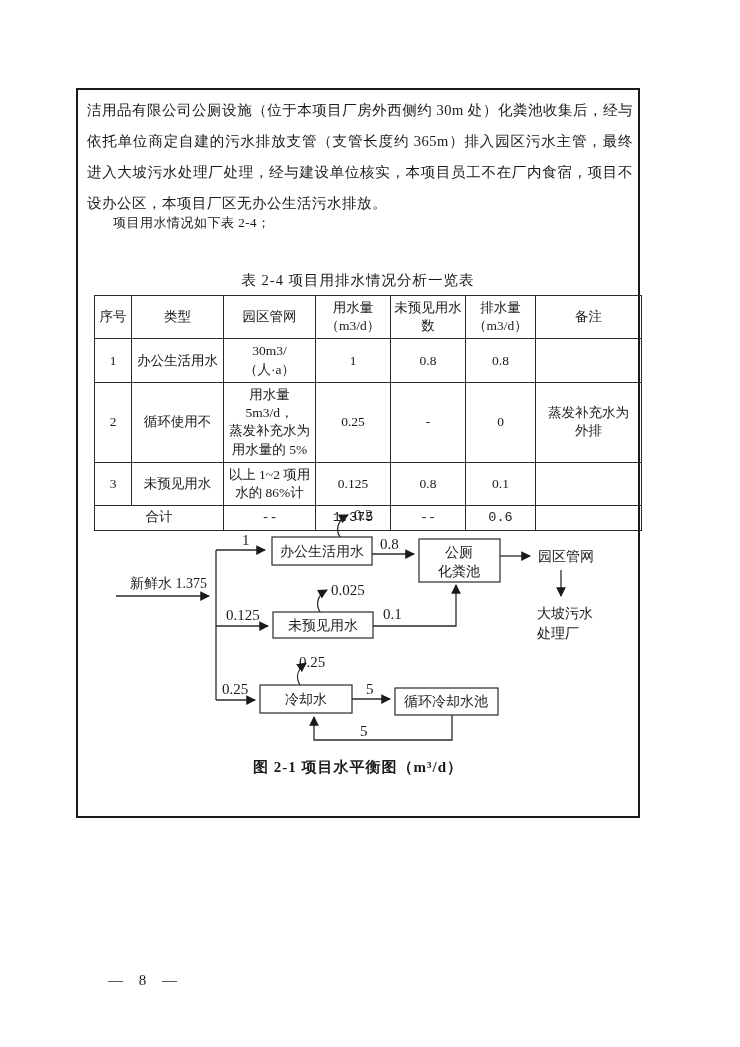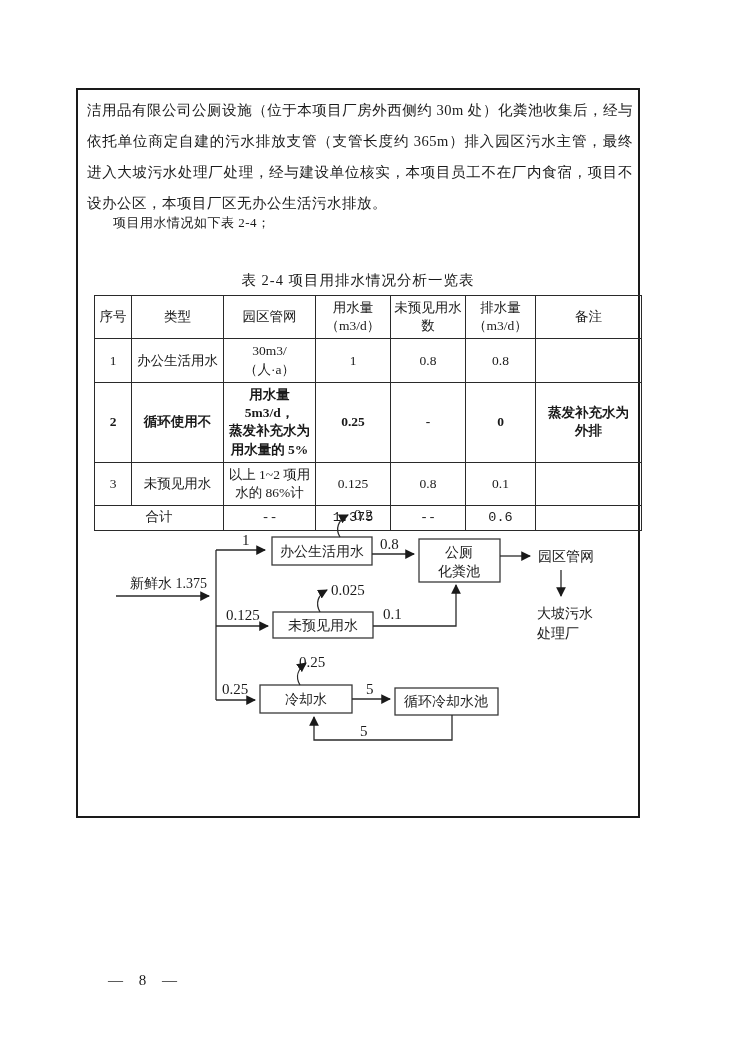--- a/index.html
+++ b/index.html
@@ -40,21 +40,21 @@
     margin-left: 8px;
   }
   table.water-table th, table.water-table td {
     border: 1px solid #2a2a2a;
     text-align: center; vertical-align: middle;
     padding: 3px 2px; line-height: 1.35;
     white-space: pre-line; font-weight: normal;
   }
   table.water-table thead th { height: 38px; }
   tr.r1 td { height: 40px; }
-  tr.r2 td { height: 56px; font-weight: bold; }
+  tr.r2 td { height: 56px; }
   tr.r3 td { height: 38px; }
   tr.rt td { height: 24px; font-family: Liberation Mono, monospace; }
   .diagram {
     position: absolute; top: 398px; left: 0;
     width: 564px; height: 262px;
   }
   .diagram svg { display: block; }
   .flow-box { fill: #ffffff; stroke: #3a3a3a; stroke-width: 1.3; }
   .flow-line { stroke: #2a2a2a; stroke-width: 1.3; fill: none; }
   .d-txt { font-family: "Liberation Serif", "DejaVu Serif", serif; font-size: 14px; fill: #1a1a1a; }
@@ -197,16 +197,17 @@
       <text class="d-num" x="221" y="179">0.25</text>
       <line class="flow-line" x1="274" y1="211" x2="312" y2="211" marker-end="url(#arr)"></line>
       <text class="d-num" x="288" y="206">5</text>
       <rect class="flow-box" x="317" y="200" width="103" height="27"></rect>
       <text class="d-txt" x="368" y="218" text-anchor="middle">循环冷却水池</text>
       <path class="flow-line" d="M 374 227 L 374 252 L 236 252 L 236 229" marker-end="url(#arr)"></path>
       <text class="d-num" x="282" y="248">5</text>
     </svg>
   </div>
 
+  <div class="fig-caption">图 2-1 项目水平衡图（m³/d）</div>
 
 </div>
 
 <div class="page-number">—  8  —</div>
 
 </body></html>

